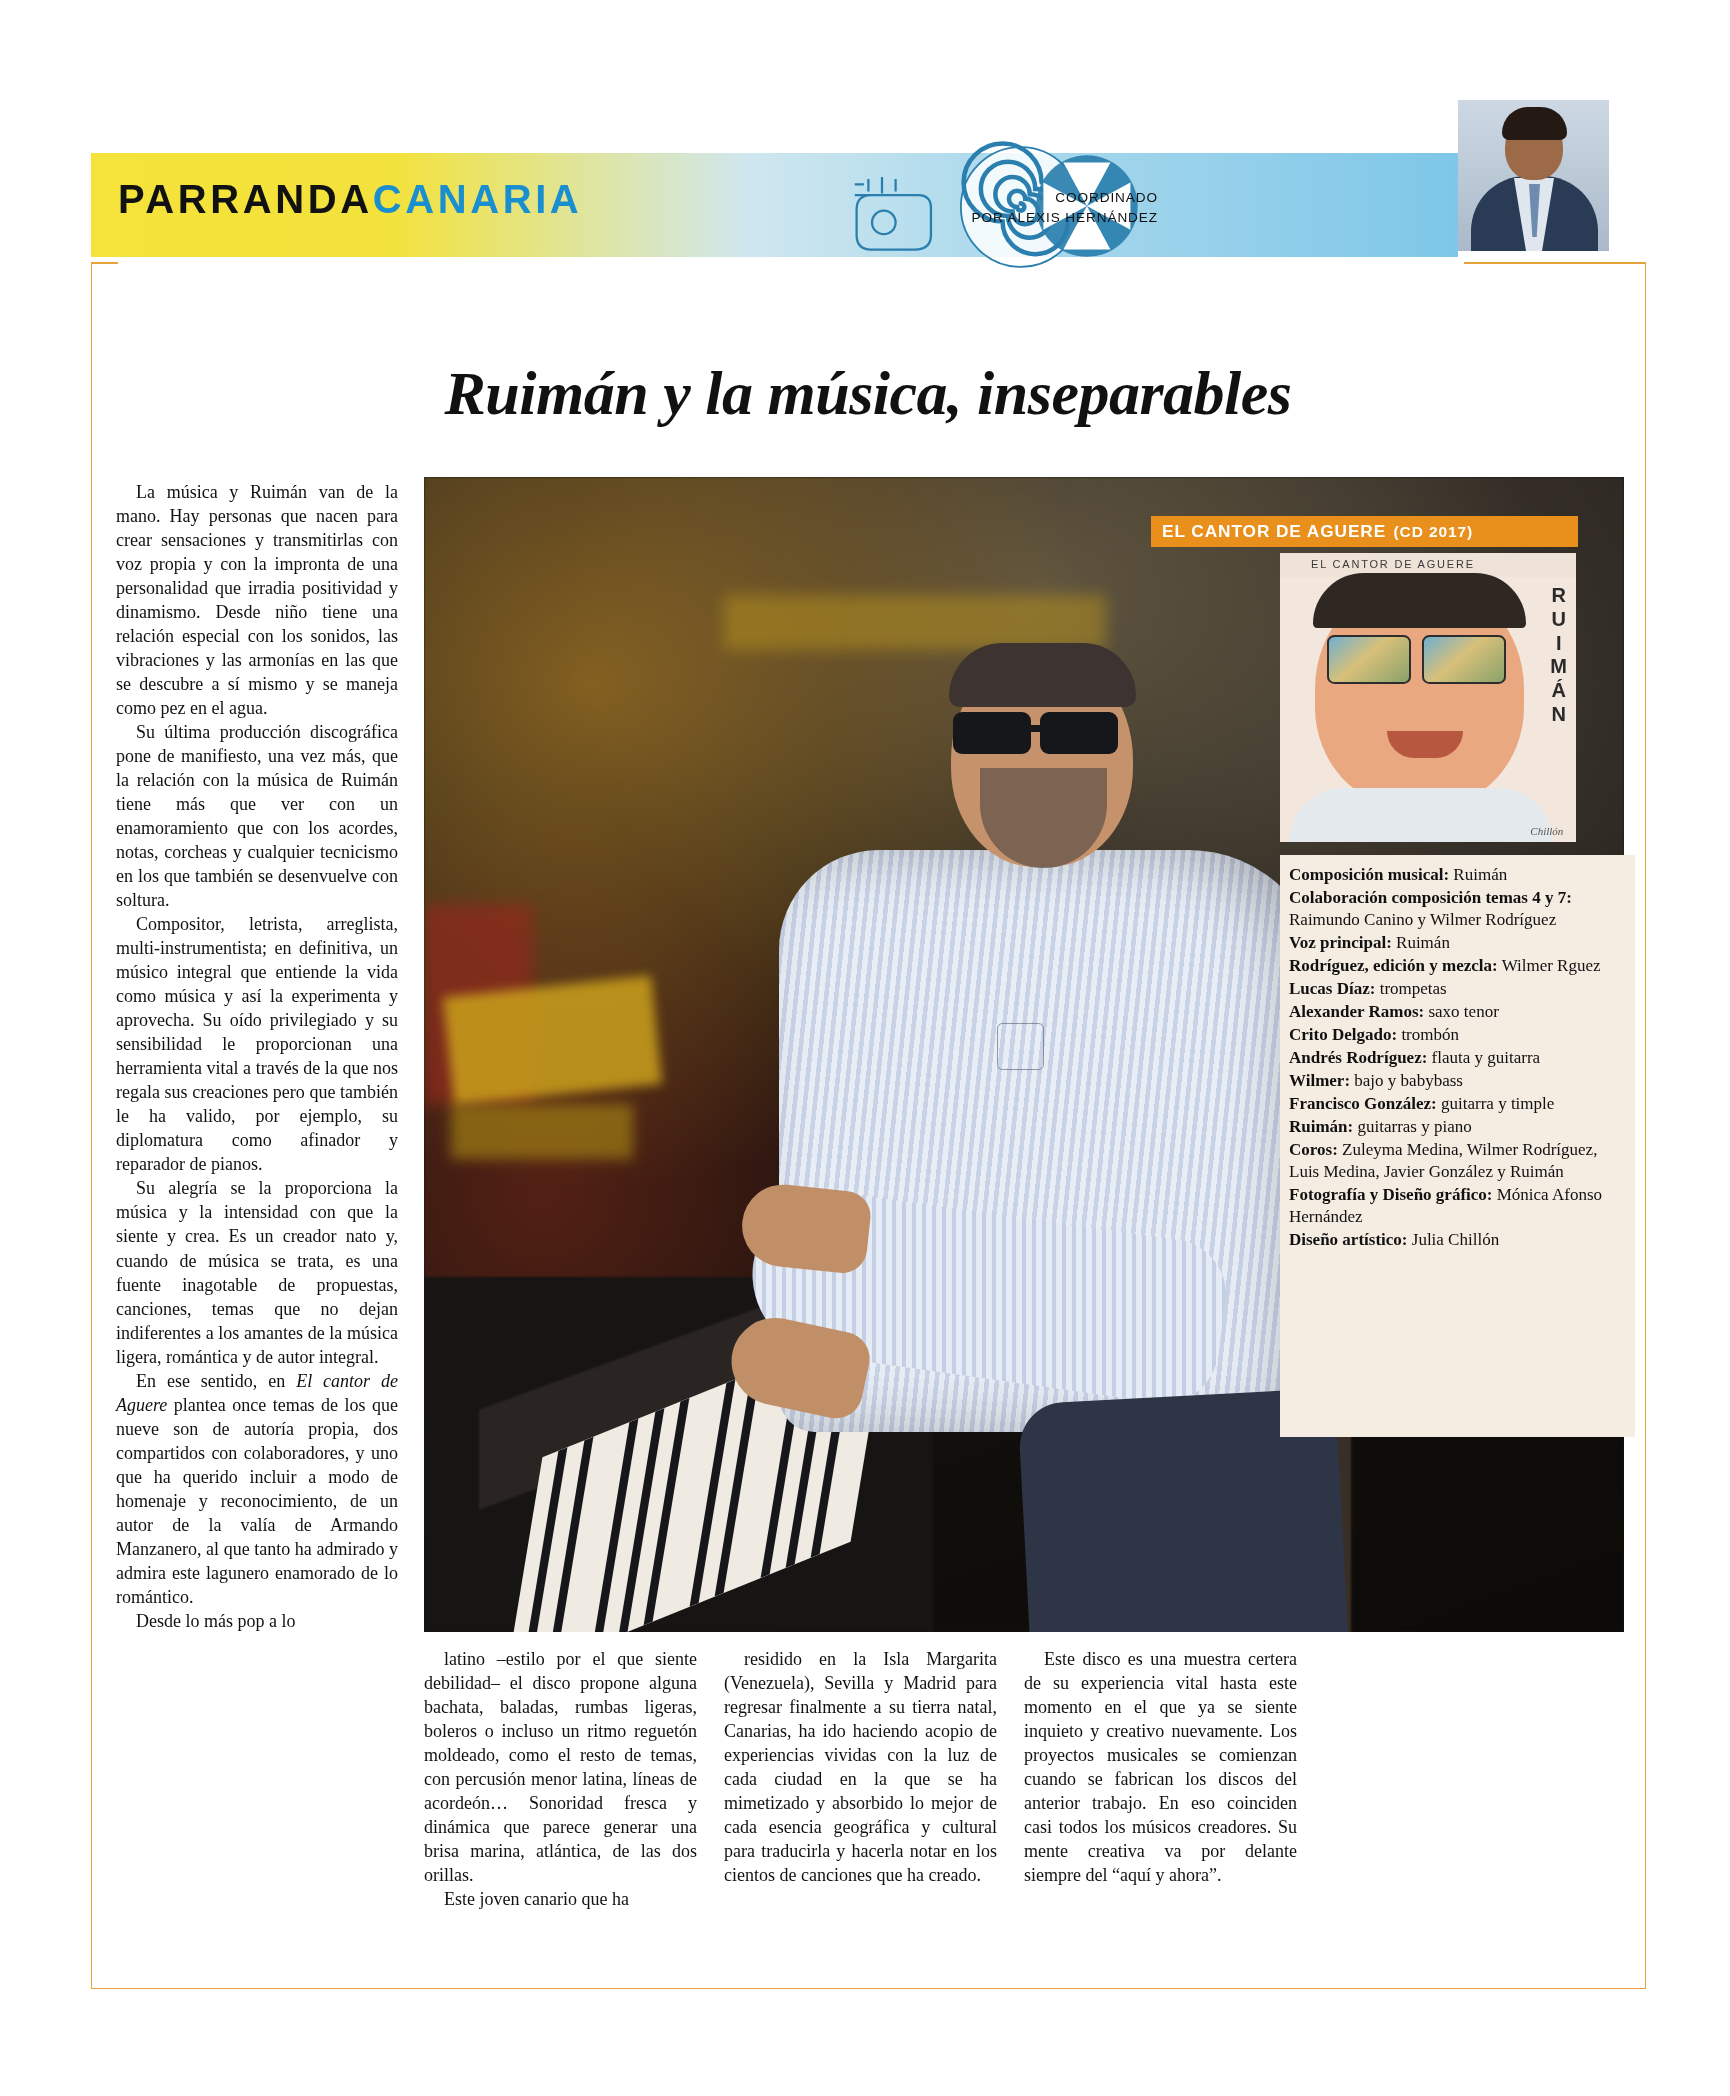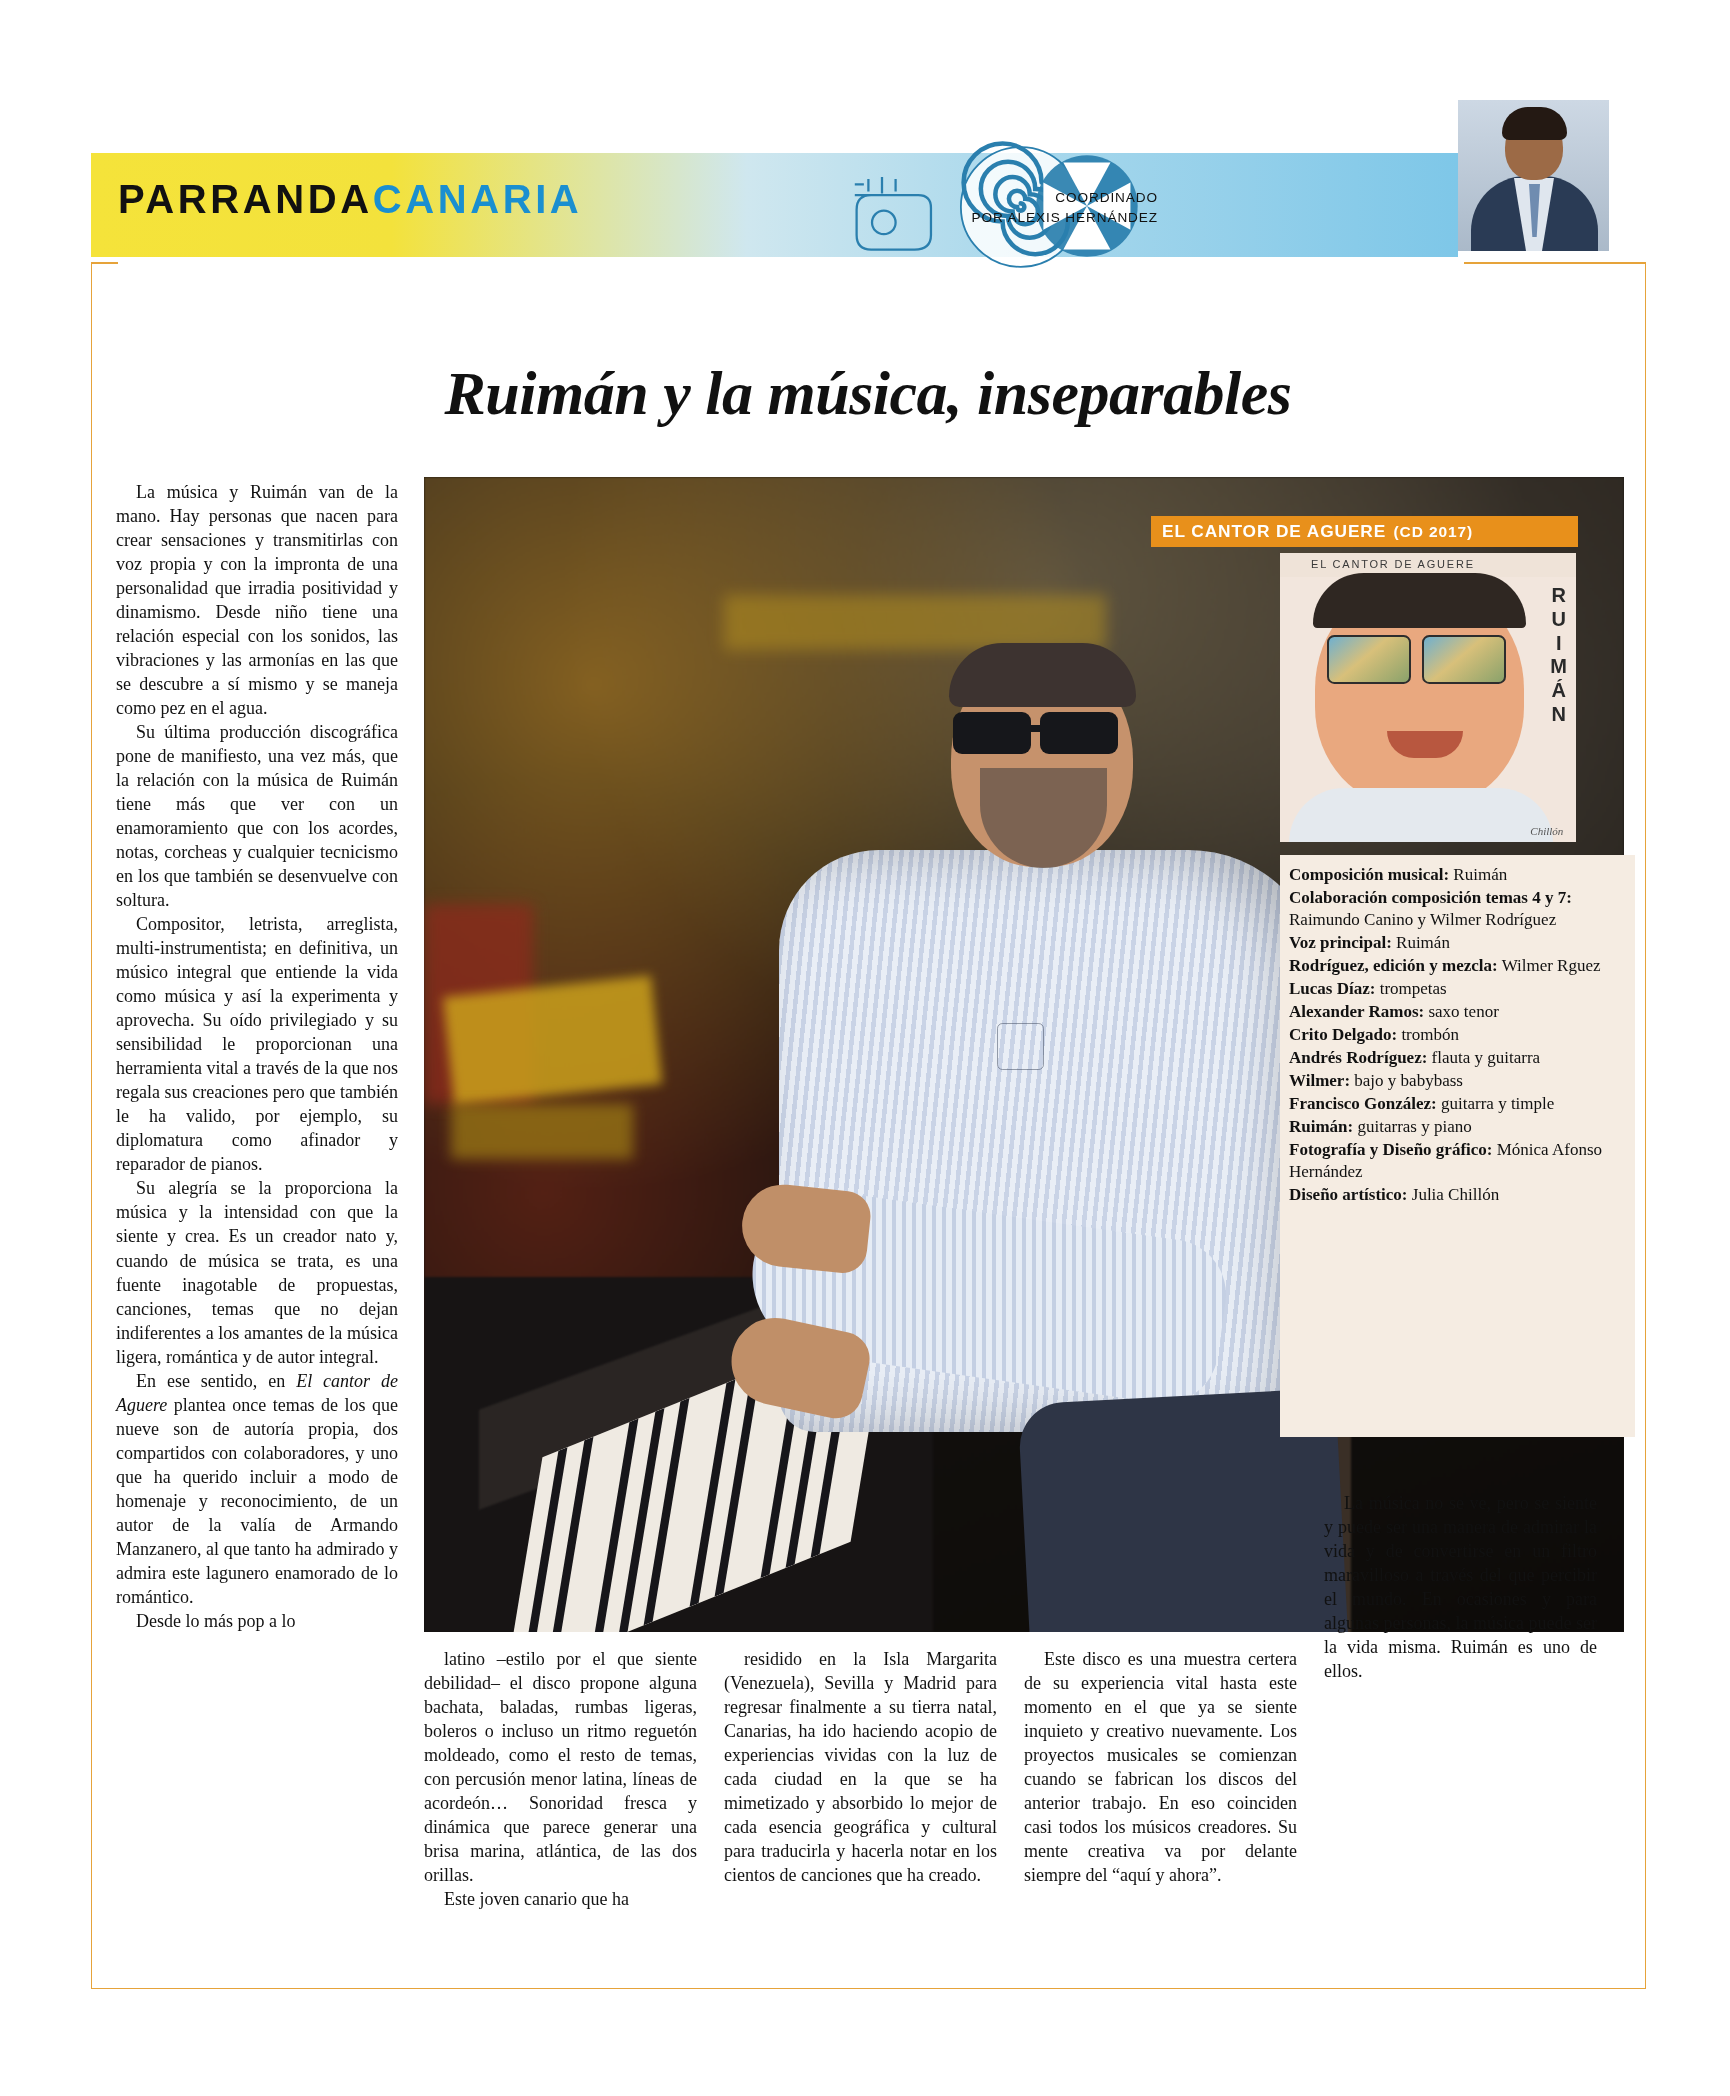--- a/index.html
+++ b/index.html
@@ -393,20 +393,21 @@
       <p><b>Colaboración composición temas 4 y 7:</b><span> Raimundo Canino y Wilmer Rodríguez</span></p>
       <p><b>Voz principal:</b><span> Ruimán</span></p>
       <p><b>Rodríguez, edición y mezcla:</b><span> Wilmer Rguez</span></p>
       <p><b>Lucas Díaz:</b><span> trompetas</span></p>
       <p><b>Alexander Ramos:</b><span> saxo tenor</span></p>
       <p><b>Crito Delgado:</b><span> trombón</span></p>
       <p><b>Andrés Rodríguez:</b><span> flauta y guitarra</span></p>
       <p><b>Wilmer:</b><span> bajo y babybass</span></p>
       <p><b>Francisco González:</b><span> guitarra y timple</span></p>
       <p><b>Ruimán:</b><span> guitarras y piano</span></p>
+      <p><b>Coros:</b><span> Zuleyma Medina, Wilmer Rodríguez, Luis Medina, Javier González y Ruimán</span></p>
       <p><b>Fotografía y Diseño gráfico:</b><span> Mónica Afonso Hernández</span></p>
       <p><b>Diseño artístico:</b><span> Julia Chillón</span></p>
     </div>
 
   <div class="col" id="col-left">
       <p>La música y Ruimán van de la mano. Hay personas que nacen para crear sensaciones y transmitirlas con voz propia y con la impronta de una personalidad que irradia positividad y dinamismo. Desde niño tiene una relación especial con los sonidos, las vibraciones y las armonías en las que se descubre a sí mismo y se maneja como pez en el agua.</p>
       <p>Su última producción discográfica pone de manifiesto, una vez más, que la relación con la música de Ruimán tiene más que ver con un enamoramiento que con los acordes, notas, corcheas y cualquier tecnicismo en los que también se desenvuelve con soltura.</p>
       <p>Compositor, letrista, arreglista, multi-instrumentista; en definitiva, un músico integral que entiende la vida como música y así la experimenta y aprovecha. Su oído privilegiado y su sensibilidad le proporcionan una herramienta vital a través de la que nos regala sus creaciones pero que también le ha valido, por ejemplo, su diplomatura como afinador y reparador de pianos.</p>
       <p>Su alegría se la proporciona la música y la intensidad con que la siente y crea. Es un creador nato y, cuando de música se trata, es una fuente inagotable de propuestas, canciones, temas que no dejan indiferentes a los amantes de la música ligera, romántica y de autor integral.</p>
       <p>En ese sentido, en <i>El cantor de Aguere</i> plantea once temas de los que nueve son de autoría propia, dos compartidos con colaboradores, y uno que ha querido incluir a modo de homenaje y reconocimiento, de un autor de la valía de Armando Manzanero, al que tanto ha admirado y admira este lagunero enamorado de lo romántico.</p>
@@ -416,17 +417,16 @@
       <p>latino –estilo por el que siente debilidad– el disco propone alguna bachata, baladas, rumbas ligeras, boleros o incluso un ritmo reguetón moldeado, como el resto de temas, con percusión menor latina, líneas de acordeón… Sonoridad fresca y dinámica que parece generar una brisa marina, atlántica, de las dos orillas.</p>
       <p>Este joven canario que ha</p>
     </div>
   <div class="col" id="col-b2">
       <p>residido en la Isla Margarita (Venezuela), Sevilla y Madrid para regresar finalmente a su tierra natal, Canarias, ha ido haciendo acopio de experiencias vividas con la luz de cada ciudad en la que se ha mimetizado y absorbido lo mejor de cada esencia geográfica y cultural para traducirla y hacerla notar en los cientos de canciones que ha creado.</p>
     </div>
   <div class="col" id="col-b3">
       <p>Este disco es una muestra certera de su experiencia vital hasta este momento en el que ya se siente inquieto y creativo nuevamente. Los proyectos musicales se comienzan cuando se fabrican los discos del anterior trabajo. En eso coinciden casi todos los músicos creadores. Su mente creativa va por delante siempre del “aquí y ahora”.</p>
     </div>
   <div class="col" id="col-b4">
-      <p>La música no se ve, pero se siente y puede ser una manera de admirar la vida y de convertirse en un filtro maravilloso a través del que percibir el mundo. En ocasiones y para algunas personas, la música puede ser la vida misma. Ruimán es uno de ellos.</p>
     </div>
 
 </div>
 
 
 </body></html>

